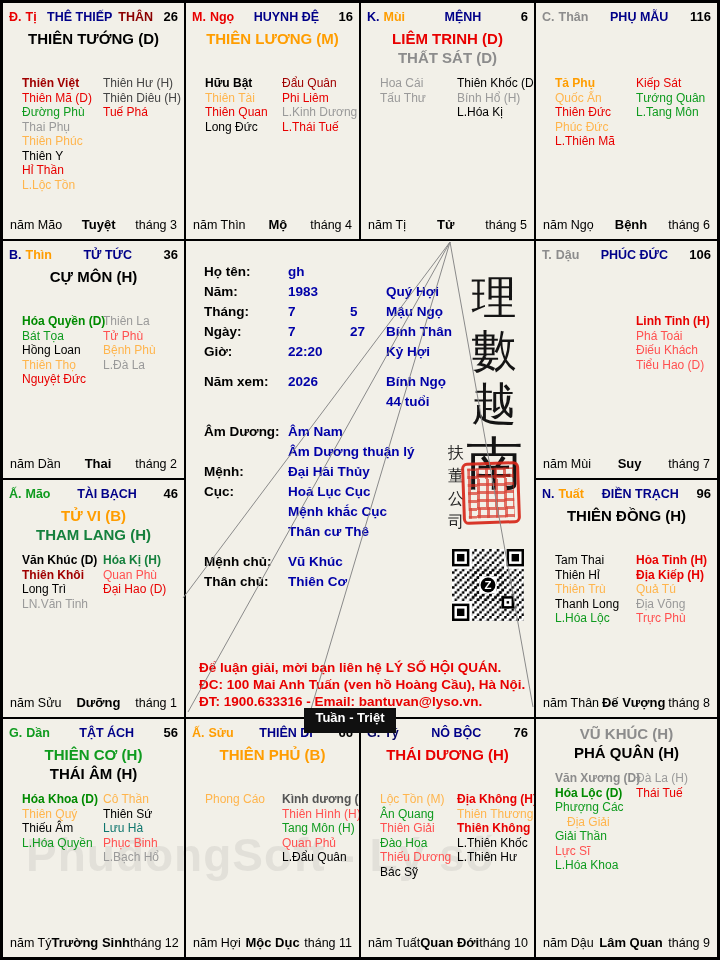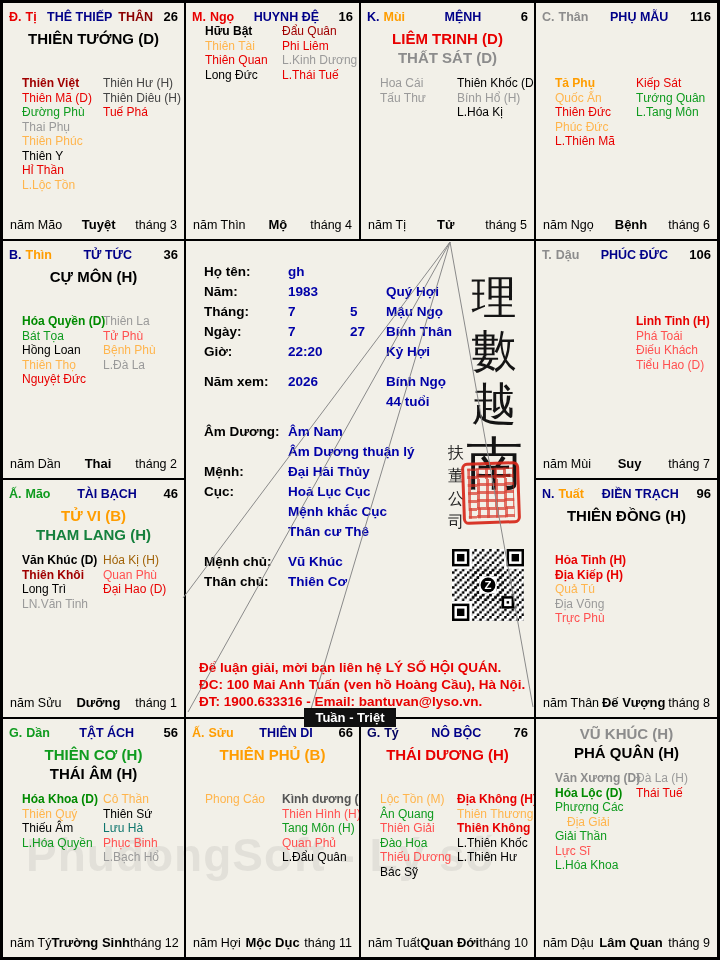--- a/index.html
+++ b/index.html
@@ -55,21 +55,21 @@
         border:3px solid rgba(214,38,24,.92);border-radius:6px;transform:rotate(-2deg);z-index:4;}
   .seal::before{content:"";position:absolute;inset:3px;
         background:
           repeating-linear-gradient(0deg, rgba(214,38,24,.75) 0 3px, transparent 3px 8px),
           repeating-linear-gradient(90deg, rgba(214,38,24,.75) 0 3px, transparent 3px 9px);
         opacity:.85;}
 
   .qr{position:absolute;left:266px;top:308px;width:72px;height:72px;z-index:3;}
 
   .lines{position:absolute;inset:0;z-index:5;pointer-events:none;}
-  .tuan{position:absolute;left:304px;top:708px;width:92px;height:19px;background:#101010;
+  .tuan{position:absolute;left:304px;top:708px;width:92px;height:25px;background:#101010;
         color:#fff;font-weight:700;font-size:13px;text-align:center;line-height:19px;z-index:7;}
 </style>
 </head>
 <body>
 
 <div class="page">
 
   <div class="wm">PhuđongSoft - Lý số</div>
 
   <div class="grid">
@@ -242,20 +242,23 @@
       <span class="thang">tháng 3</span>
     </div>
   </div>
 
   <div class="cell c-ngo">
     <div class="cell-header">
       <span class="branch"><span class="can" style="color: rgb(232, 0, 0);">M.</span><span class="chi" style="color: rgb(232, 0, 0);">Ngọ</span></span>
       <span class="palace-group"><span class="palace-name">HUYNH ĐỆ</span></span>
       <span class="num">16</span>
     </div>
+    <div class="mains">
+          <div style="color: rgb(255, 157, 0);">THIÊN LƯƠNG (M)</div>
+        </div>
     <div class="stars">
       <div class="scol scol-l">
             <div class="star" style="color: rgb(0, 0, 0); font-weight: 700;">Hữu Bật</div>
             <div class="star" style="color: rgb(255, 181, 77);">Thiên Tài</div>
             <div class="star" style="color: rgb(232, 0, 0);">Thiên Quan</div>
             <div class="star" style="color: rgb(0, 0, 0);">Long Đức</div>
           </div>
       <div class="scol scol-r">
             <div class="star" style="color: rgb(160, 0, 0);">Đẩu Quân</div>
             <div class="star" style="color: rgb(232, 0, 0);">Phi Liêm</div>
@@ -391,21 +394,21 @@
           <div style="color: #15803d;">THAM LANG (H)</div>
         </div>
     <div class="stars">
       <div class="scol scol-l">
             <div class="star" style="color: rgb(0, 0, 0); font-weight: 700;">Văn Khúc (D)</div>
             <div class="star" style="color: rgb(160, 0, 0); font-weight: 700;">Thiên Khôi</div>
             <div class="star" style="color: rgb(0, 0, 0);">Long Trì</div>
             <div class="star" style="color: rgb(154, 154, 154);">LN.Văn Tinh</div>
           </div>
       <div class="scol scol-r">
-            <div class="star" style="color: #a16207; font-weight: 400;">Hóa Kị (H)</div>
+            <div class="star" style="color: #15803d; font-weight: 700;">Hóa Kị (H)</div>
             <div class="star" style="color: rgb(255, 80, 80);">Quan Phù</div>
             <div class="star" style="color: rgb(232, 0, 0);">Đại Hao (D)</div>
           </div>
     </div>
     <div class="cell-footer">
       <span class="nam">năm Sửu</span>
       <span class="stage">Dưỡng</span>
       <span class="thang">tháng 1</span>
     </div>
   </div>
@@ -413,20 +416,27 @@
   <div class="cell c-tuat">
     <div class="cell-header">
       <span class="branch"><span class="can" style="color: rgb(0, 0, 136);">N.</span><span class="chi" style="color: rgb(255, 157, 0);">Tuất</span></span>
       <span class="palace-group"><span class="palace-name">ĐIỀN TRẠCH</span></span>
       <span class="num">96</span>
     </div>
     <div class="mains">
           <div style="color: rgb(0, 0, 0);">THIÊN ĐỒNG (H)</div>
         </div>
     <div class="stars">
+      <div class="scol scol-l">
+            <div class="star" style="color: rgb(0, 0, 0);">Tam Thai</div>
+            <div class="star" style="color: rgb(0, 0, 0);">Thiên Hỉ</div>
+            <div class="star" style="color: rgb(255, 181, 77);">Thiên Trù</div>
+            <div class="star" style="color: rgb(0, 0, 0);">Thanh Long</div>
+            <div class="star" style="color: rgb(15, 155, 31);">L.Hóa Lộc</div>
+          </div>
       <div class="scol scol-r">
             <div class="star" style="color: rgb(232, 0, 0); font-weight: 700;">Hỏa Tinh (H)</div>
             <div class="star" style="color: rgb(232, 0, 0); font-weight: 700;">Địa Kiếp (H)</div>
             <div class="star" style="color: rgb(255, 181, 77);">Quả Tú</div>
             <div class="star" style="color: rgb(154, 154, 154);">Địa Võng</div>
             <div class="star" style="color: rgb(255, 80, 80);">Trực Phù</div>
           </div>
     </div>
     <div class="cell-footer">
       <span class="nam">năm Thân</span>

